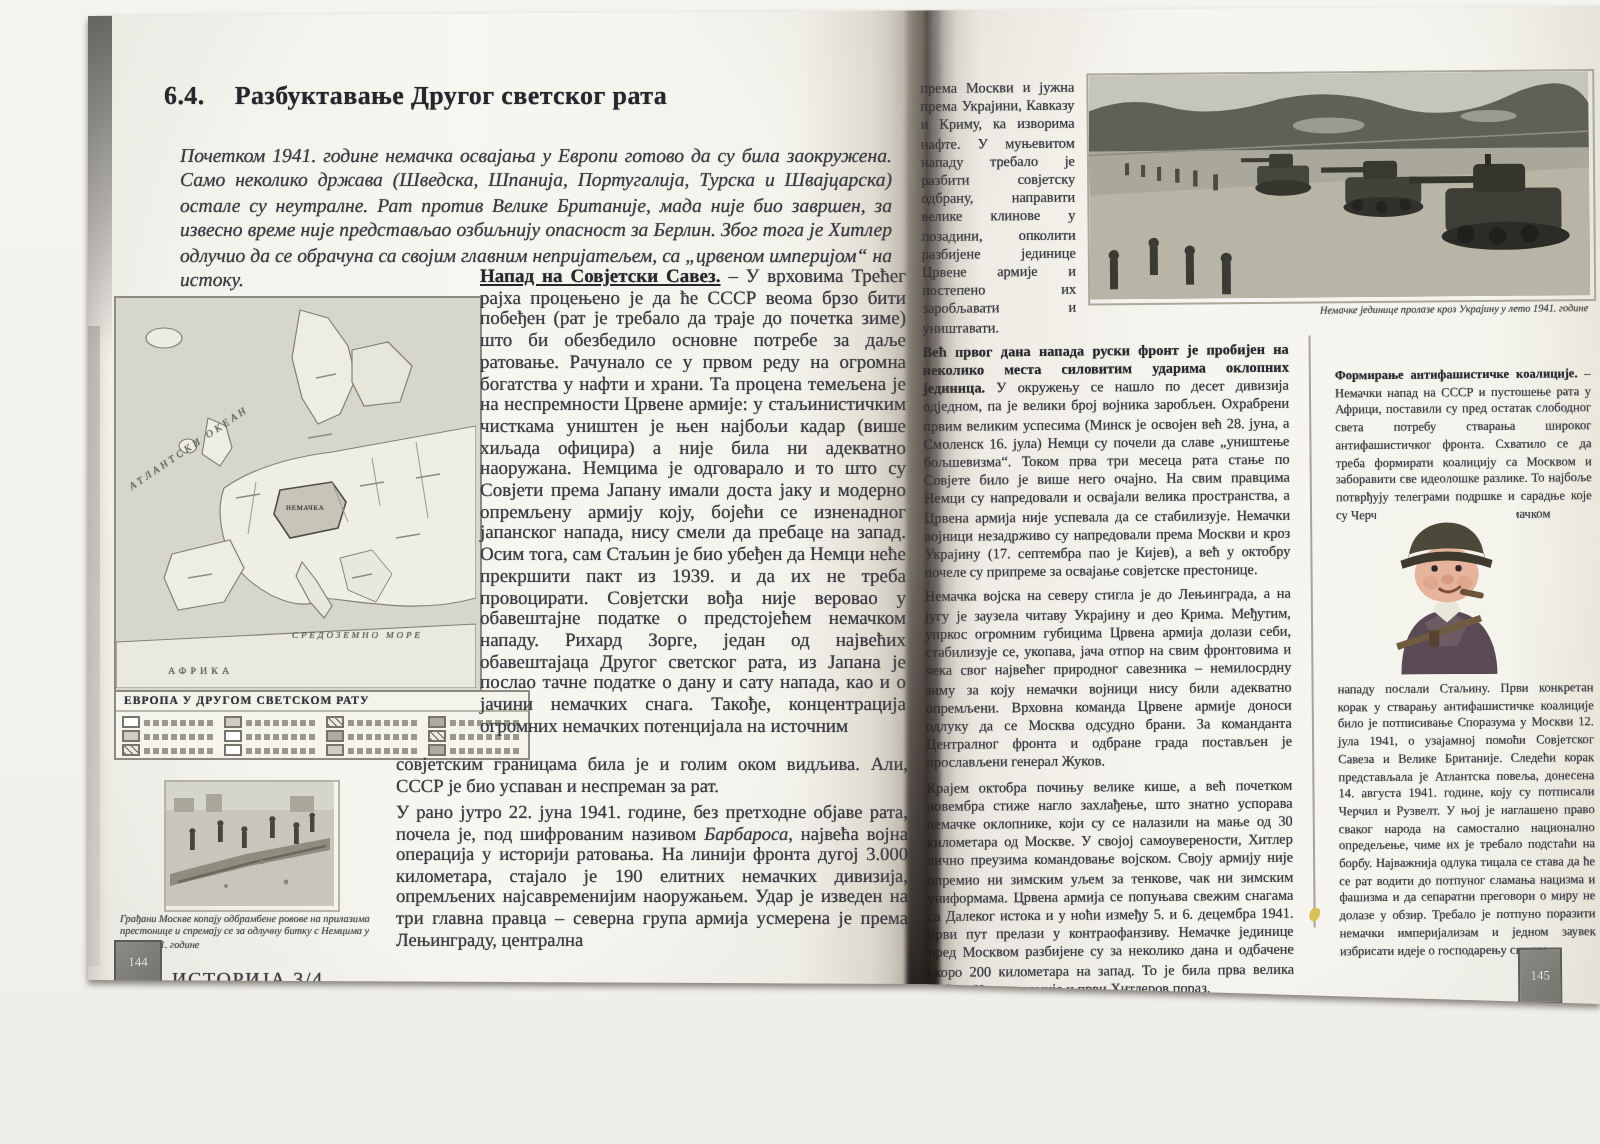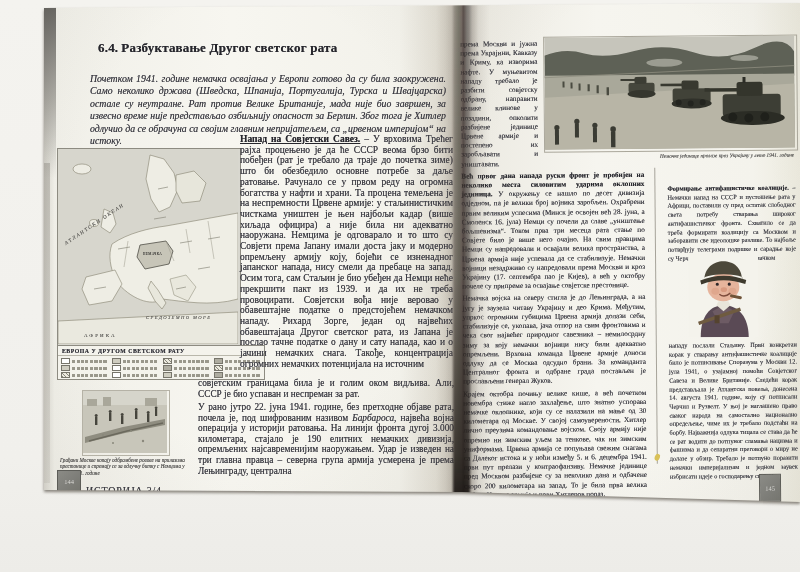--- a/index.html
+++ b/index.html
@@ -25,21 +25,21 @@
   .gutter,.gutter-color,.gutter-core{position:absolute;top:0;pointer-events:none;}
   .gutter{left:392px;width:54px;height:492px;z-index:6;
     background:linear-gradient(90deg,rgba(130,120,108,0) 0%,rgba(125,115,104,0.20) 30%,rgba(88,80,72,0.48) 47%,rgba(55,48,44,0.60) 51%,rgba(88,80,74,0.40) 57%,rgba(130,120,110,0.15) 78%,rgba(255,255,255,0) 100%);}
   .gutter-color{left:392px;width:54px;height:470px;z-index:6;mix-blend-mode:multiply;
     background:linear-gradient(90deg,transparent 32%,rgba(108,150,108,0.17) 42%,rgba(165,98,140,0.19) 50%,rgba(98,118,162,0.15) 57%,transparent 68%);}
   .gutter-core{left:409px;width:17px;height:491px;z-index:7;filter:blur(1px);
     background:linear-gradient(180deg,rgba(70,60,52,0.22) 0%,rgba(60,52,46,0.42) 55%,rgba(32,27,23,0.78) 92%,rgba(24,20,17,0.9) 100%);}
 
   
   .lp{position:absolute;left:0;top:0;width:418px;height:489px;z-index:2;}
-  .lp-heading{position:absolute;left:54px;top:37px;width:340px;display:flex;gap:3px;
+  .lp-heading{position:absolute;left:38px;top:37px;width:340px;display:flex;gap:15px;
     font-size:13px;font-weight:bold;color:#26262c;letter-spacing:0.2px;}
   .lp-intro{position:absolute;left:46px;top:70px;width:356px;font-style:italic;
     font-size:9.8px;line-height:12.4px;text-align:justify;}
   .lp-col{position:absolute;left:196px;top:131px;width:213px;
     font-size:9.5px;line-height:10.7px;text-align:justify;}
   .lp-cont{position:absolute;left:154px;top:375px;width:256px;
     font-size:9.3px;line-height:10.5px;text-align:justify;}
   .lp-par2{position:absolute;left:154px;top:399px;width:256px;
     font-size:9.3px;line-height:10.6px;text-align:justify;}
   .runin{font-weight:bold;color:#26262c;text-decoration:underline;}

